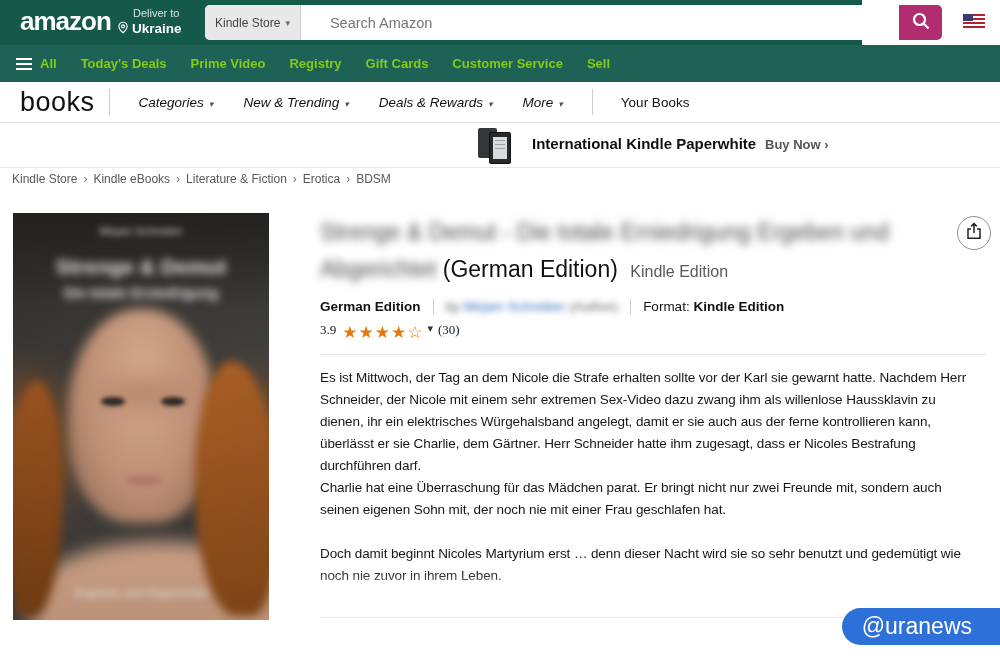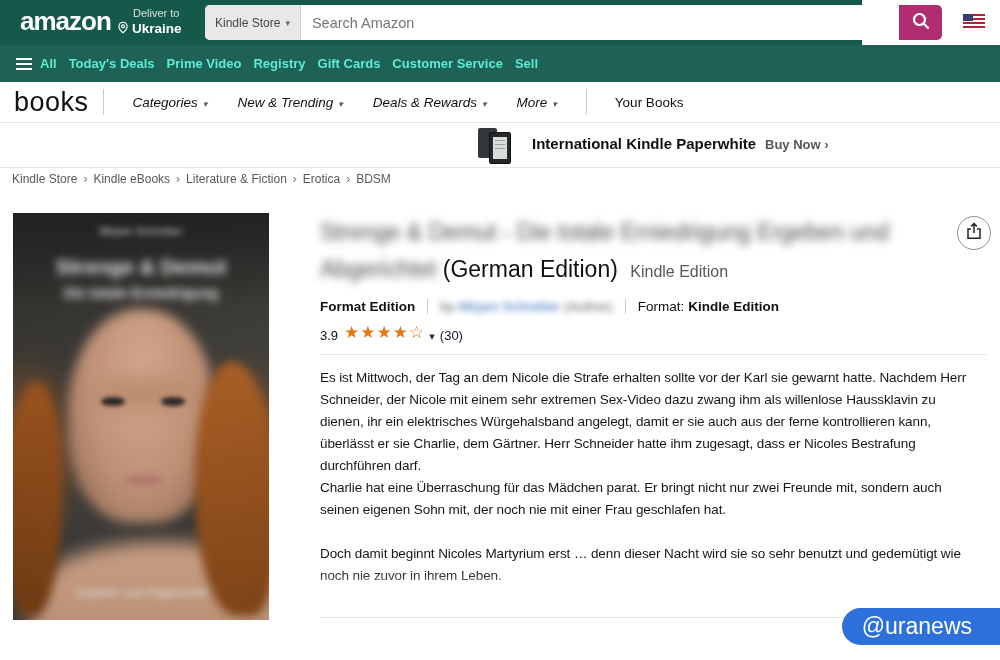--- a/index.html
+++ b/index.html
@@ -11,36 +11,36 @@
   
   .topbar { position:absolute; top:0; left:0; width:862px; height:45px; background:#15594a; }
   .logo { position:absolute; left:20px; top:6px; color:#fff; font-size:26px; font-weight:bold; letter-spacing:-1px; }
   .logo-smile { position:absolute; left:24px; top:30px; }
   .deliver { position:absolute; left:116px; top:6px; color:#fff; line-height:14px; }
   .deliver .l1 { font-size:11px; color:#d9e2de; margin-left:17px; }
   .deliver .l2 { font-size:13.5px; font-weight:bold; display:flex; align-items:center; gap:2px; }
   .searchbar { position:absolute; left:205px; top:5px; width:737px; height:35px; display:flex; border-radius:5px; overflow:hidden; background:#fff; }
   .search-cat { background:#e8e8e8; border-right:1px solid #cdcdcd; display:flex; align-items:center; padding:0 10px; font-size:12px; color:#444; white-space:nowrap; cursor:pointer; }
   .search-cat .caret { font-size:9px; color:#666; margin-left:5px; }
-  .search-input { flex:1; border:none; outline:none; font-size:14.5px; padding:0 11px; color:#1d4ed8; font-family:"Liberation Sans", sans-serif; }
+  .search-input { flex:1; border:none; outline:none; font-size:14.5px; padding:0 29px; color:#1d4ed8; font-family:"Liberation Sans", sans-serif; }
   .search-input::placeholder { color:#72767a; }
   .search-btn { width:43px; background:#b02d72; border:none; display:flex; align-items:center; justify-content:center; cursor:pointer; }
   .lang { position:absolute; left:963px; top:13px; display:flex; align-items:center; gap:6px; color:#fff; font-size:13px; font-weight:bold; }
   .flag { position:relative; width:22px; height:14px; background:repeating-linear-gradient(#b22234 0 2px, #fff 2px 4px); box-shadow:0 0 0 1px rgba(255,255,255,.4); }
   .flag::after { content:""; position:absolute; left:0; top:0; width:10px; height:7px; background:#3c3b6e; }
   
-  .subnav { position:absolute; top:45px; left:0; width:1000px; height:37px; background:#1e6255; display:flex; align-items:center; color:#5eead4; font-size:13px; font-weight:bold; }
-  .subnav .item { margin-left:12px; cursor:pointer; white-space:nowrap; }
+  .subnav { position:absolute; top:45px; left:0; width:1000px; height:37px; background:#1e6255; display:flex; align-items:center; color:#84cc16; font-size:13px; font-weight:bold; }
+  .subnav .item { margin-left:24px; cursor:pointer; white-space:nowrap; }
   .subnav .item.first { margin-left:14px; display:flex; align-items:center; gap:6px; }
   .burger { display:inline-block; width:16px; height:2px; background:#fff; position:relative; margin:0 2px; }
   .burger::before, .burger::after { content:""; position:absolute; left:0; width:16px; height:2px; background:#fff; }
   .burger::before { top:-5px; } .burger::after { top:5px; }
   
   .booksnav { position:absolute; top:82px; left:0; width:1000px; height:41px; background:#fff; border-bottom:1px solid #e5e5e5; display:flex; align-items:center; }
-  .books-logo { font-size:27px; color:#111; margin-left:14px; letter-spacing:0.5px; }
+  .books-logo { font-size:27px; color:#111; margin-left:20px; letter-spacing:0.5px; }
   .vdiv { width:1px; height:26px; background:#ccc; margin:0 14px; }
   .bnav-item { font-size:13.5px; color:#111; margin:0 15px; cursor:pointer; white-space:nowrap;font-style:italic; }
   .bnav-item .caret { font-size:9px; color:#555; margin-left:5px; }
   .your-books { font-size:13.5px; color:#111; margin-left:14px; cursor:pointer; }
   
   .banner { position:absolute; top:123px; left:0; width:1000px; height:45px; background:#fff; border-bottom:1px solid #e5e5e5; }
   .kp-icon { position:absolute; left:478px; top:4px; width:42px; height:38px; }
   .kp-back { position:absolute; left:0; top:1px; width:19px; height:30px; background:#34373a; border-radius:2px; }
   .kp-front { position:absolute; left:11px; top:5px; width:22px; height:32px; background:#26292b; border-radius:2px; border:1px solid #111; }
   .kp-screen { position:absolute; left:3px; top:4px; width:14px; height:22px; background:#d9dcdc; }
@@ -83,21 +83,21 @@
   .blurred-soft { filter:blur(3px); }
   .title { font-size:23px; line-height:37px; color:#111; width:610px; }
   .title .blurpart { color:#4a4a4a; }
   .title .kformat { font-size:16px; color:#565959; margin-left:6px; }
   .share-btn { position:absolute; left:637px; top:2px; width:34px; height:34px; border:1.5px solid #8d9096; border-radius:50%; display:flex; align-items:center; justify-content:center; cursor:pointer; background:#fff; }
   .byline { margin-top:9px; display:flex; align-items:center; font-size:13.5px; color:#111; }
   .byline .bold { font-weight:bold; }
   .byline .bsep { width:1px; height:15px; background:#ccc; margin:0 12px; }
   .byline .author-wrap { color:#565959; }
   .byline .author-link { color:#2d68b8; }
-  .rating { margin-top:8px; display:flex; align-items:flex-end; font-size:13px; }
+  .rating { margin-top:8px; display:flex; align-items:flex-start; font-size:13px;font-family:Liberation Serif, serif; }
   .rating .stars { color:#e47911; font-size:17px; letter-spacing:1px; margin-left:6px; }
   .rating .star-empty { color:#e47911; font-size:17px; }
   .rating .caret { font-size:11px; color:#333; margin:0 5px; cursor:pointer; }
   .rating .count { color:#0f172a; cursor:pointer; }
   .series { margin-top:7px; font-size:14px; color:#2d68b8; display:flex; align-items:center; cursor:pointer; }
   .divider { border:none; border-top:1px solid #e7e7e7; margin:11px 0 0 0; width:666px; }
   .desc { margin-top:12px; font-size:13.5px; line-height:22px; letter-spacing:-0.1px; color:#161616; width:660px; height:236px; overflow:hidden; position:relative; }
   .desc p { margin:0; }
   .desc p.sp { margin-top:22px; }
   .desc .fade { position:absolute; left:0; right:0; bottom:0; height:30px;
@@ -244,21 +244,21 @@
     <span>
       <svg width="16" height="18" viewBox="0 0 16 18" fill="none" stroke="#222" stroke-width="1.5">
         <path d="M5 7 H2 V16.3 H14 V7 H11"></path>
         <line x1="8" y1="1.6" x2="8" y2="11"></line>
         <path d="M5.2 4.4 L8 1.6 L10.8 4.4"></path>
       </svg>
     </span>
   </div>
 
   <div class="byline">
-    <span class="bold">Format Edition</span>
+    <span class="bold">German Edition</span>
     <span class="bsep"></span>
     <span class="author-wrap blurred-soft">
       <span>by</span>
       <span class="author-link">Mirjam Schreiber</span>
       <span>(Author)</span>
     </span>
     <span class="bsep"></span>
     <span>Format:</span>&nbsp;
     <span class="bold">Kindle Edition</span>
   </div>

